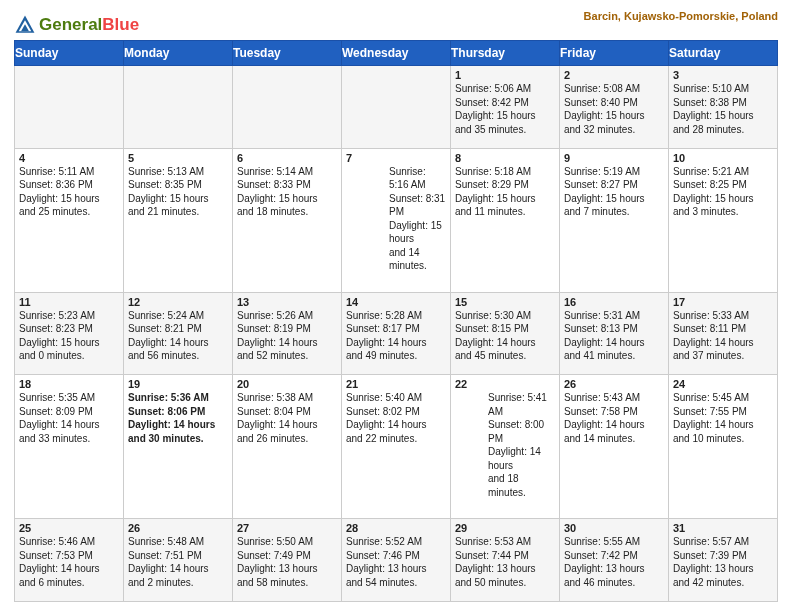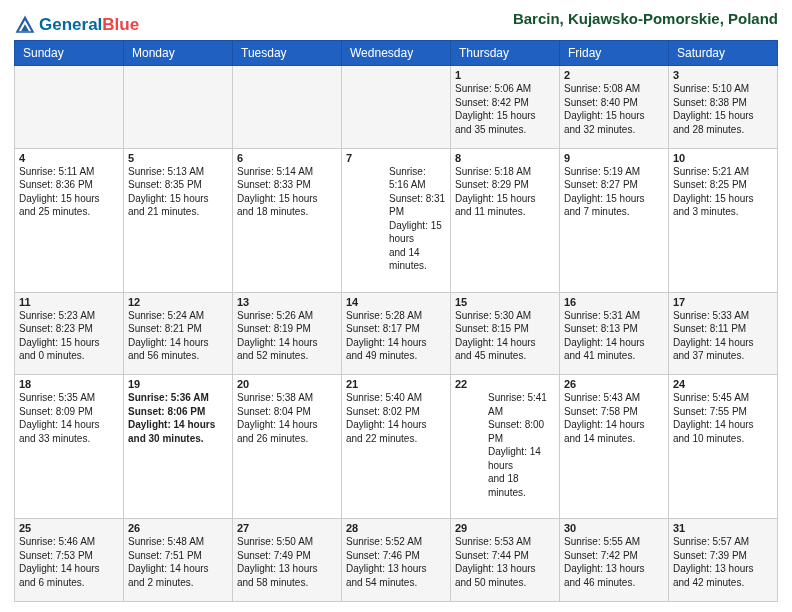--- a/index.html
+++ b/index.html
@@ -27,53 +27,53 @@
       display: flex;
       align-items: center;
       gap: 3px;
       margin-top: 4px;
     }
     .logo-text {
       font-size: 17px;
       font-weight: bold;
       line-height: 1;
     }
-    .logo-general { color: #0369a1; }
+    .logo-general { color: #4d7c0f; }
     .logo-blue { color: #ef4444; }
     .logo-icon {
       width: 22px;
       height: 22px;
     }
     .title-block {
       text-align: right;
     }
     .main-title {
       font-size: 36px;
       font-weight: bold;
       color: #222;
       line-height: 1.1;
     }
     .subtitle {
-      font-size: 15px;
-      color: #14532d;
+      font-size: 11px;
+      color: #a16207;
       font-weight: bold;
     }
     .calendar {
       flex: 1;
       border: 1px solid #ccc;
       border-collapse: collapse;
       width: 100%;
       table-layout: fixed;
     }
     .calendar th {
       background: #2060c0;
       color: #fff;
       font-size: 12px;
-      font-weight: normal;
-      padding: 5px 8px;
+      font-weight: bold;
+      padding: 5px 0;
       text-align: left;
       border: 1px solid #1a50a8;
     }
     .calendar td {
       border: 1px solid #ccc;
       vertical-align: top;
       padding: 3px 4px;
       font-size: 10.5px;
       color: #222;
       background: #fff;

